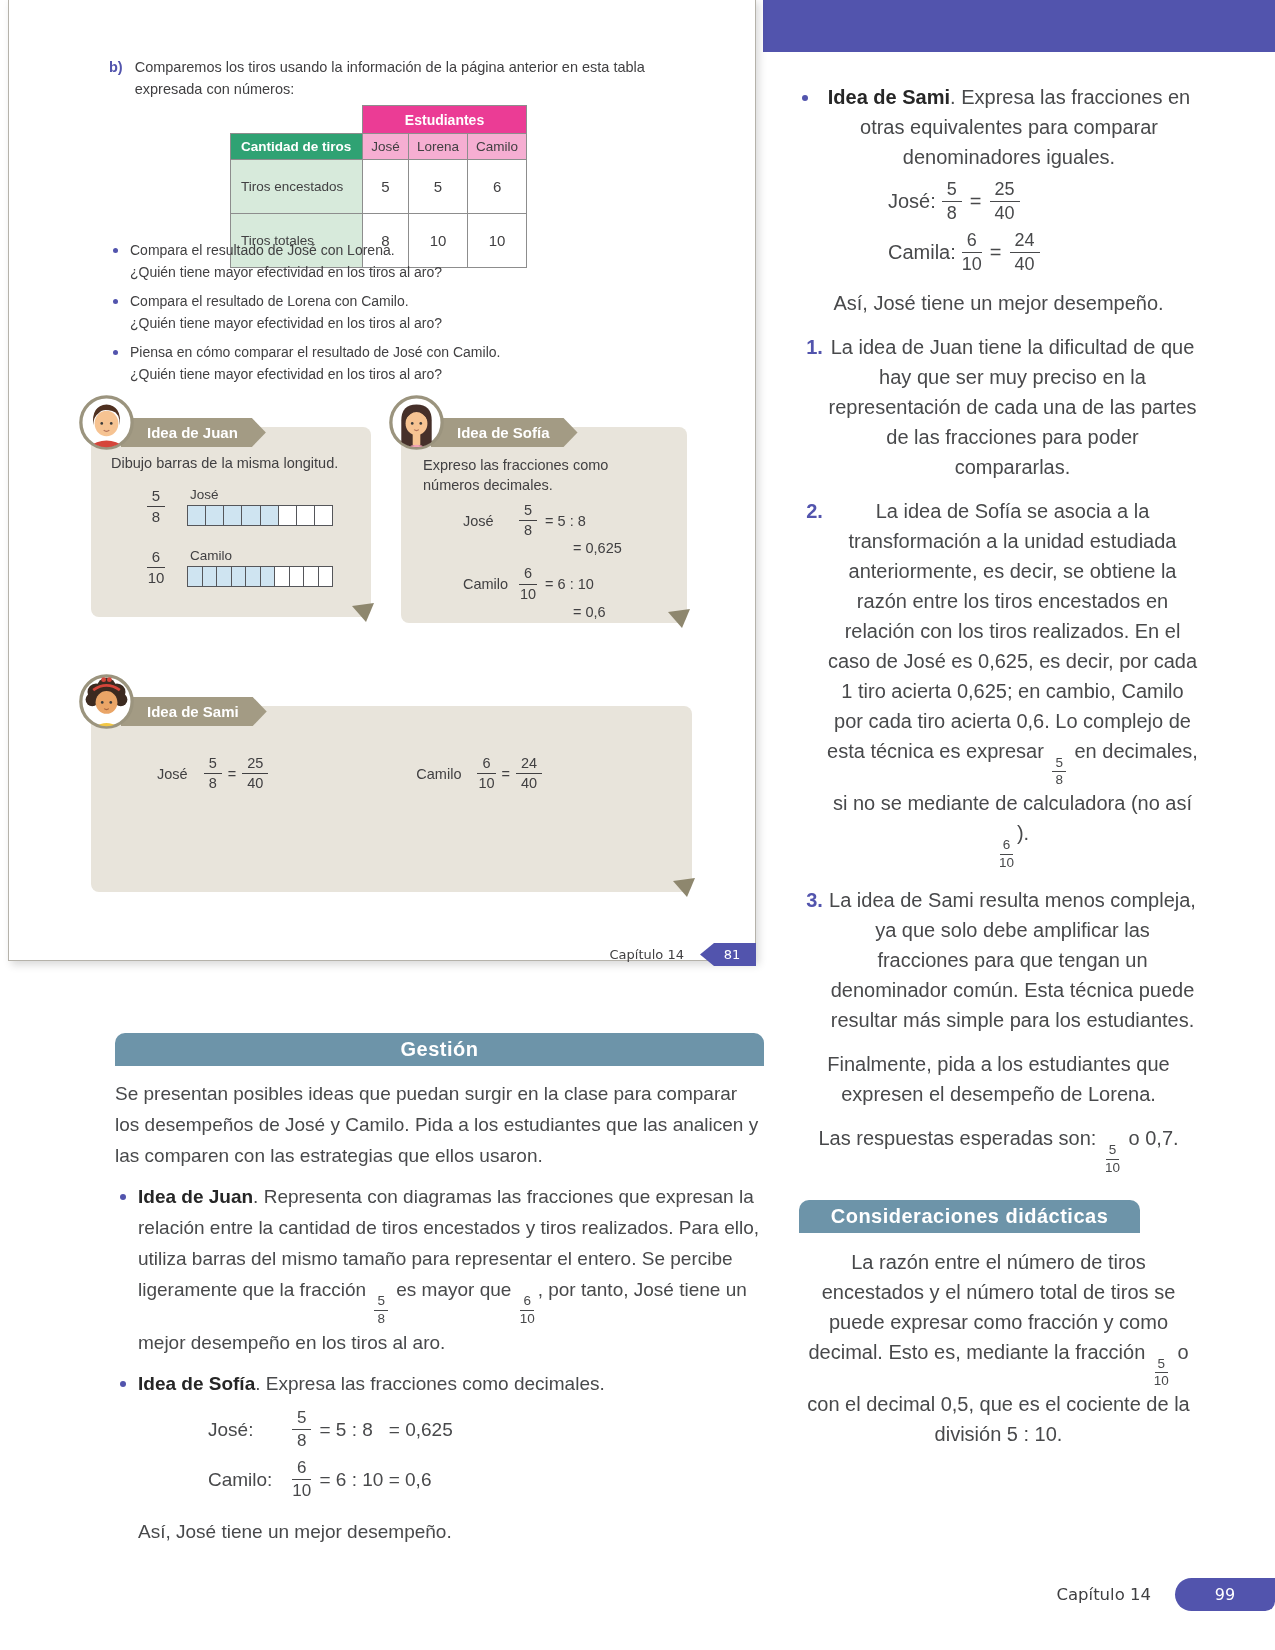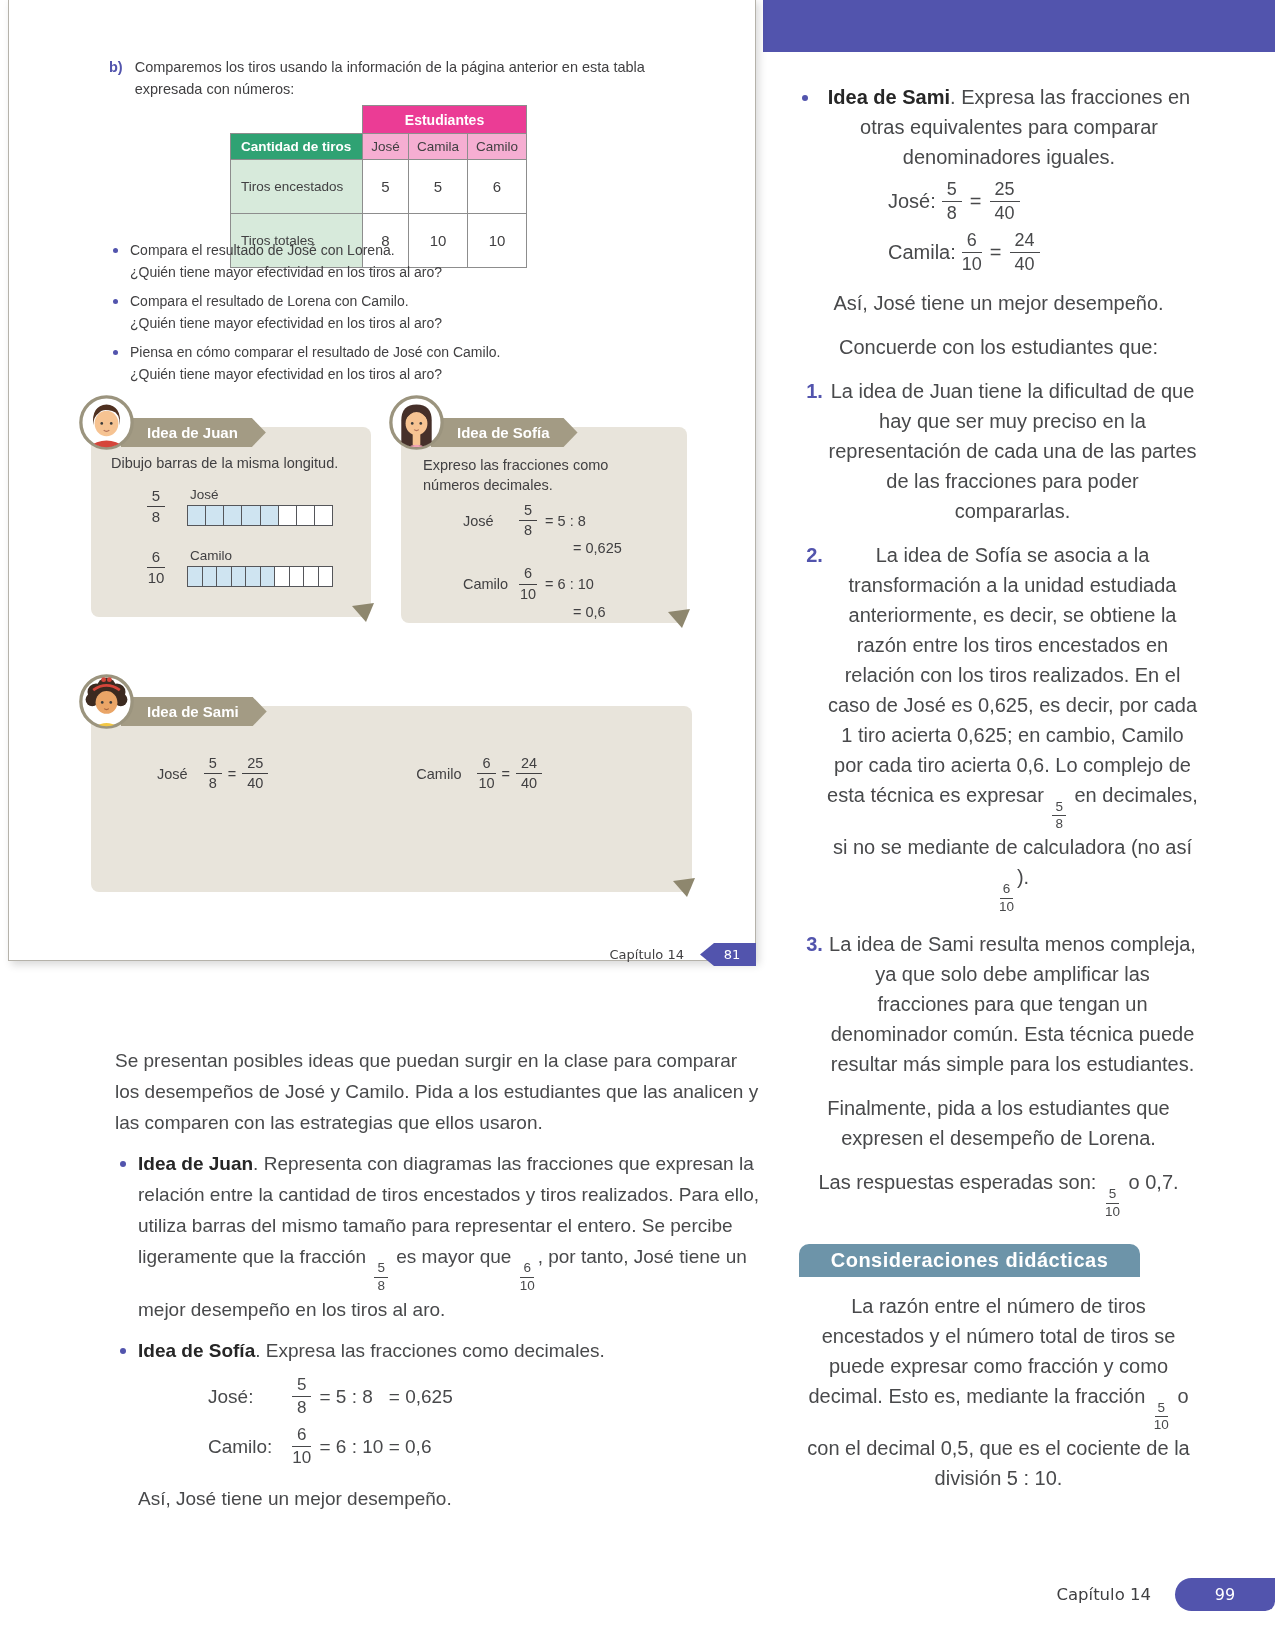--- a/index.html
+++ b/index.html
@@ -138,21 +138,21 @@
 
     <table class="tiros-table">
       <tbody>
         <tr>
           <td class="cell-empty"></td>
           <th class="cell-group" colspan="3">Estudiantes</th>
         </tr>
         <tr>
           <th class="cell-corner">Cantidad de tiros</th>
           <th class="cell-col w1">José</th>
-          <th class="cell-col w2">Camila</th>
+          <th class="cell-col w2">Lorena</th>
           <th class="cell-col w3">Camilo</th>
         </tr>
         <tr>
           <td class="cell-rowlabel">Tiros encestados</td>
           <td class="cell-val">5</td>
           <td class="cell-val">5</td>
           <td class="cell-val">6</td>
         </tr>
         <tr>
           <td class="cell-rowlabel">Tiros totales</td>
@@ -362,20 +362,23 @@
 
     <div class="sp-footer">
       <span class="sp-footer-chapter">Capítulo 14</span>
       <span class="sp-footer-badge">
           <span>81</span>
         </span>
     </div>
   </section>
 
   <section class="left-teacher t-text">
+    <div class="section-bar">
+        <span>Gestión</span>
+      </div>
     <p class="t-par">Se presentan posibles ideas que puedan surgir en la clase para comparar los desempeños de José y Camilo. Pida a los estudiantes que las analicen y las comparen con las estrategias que ellos usaron.</p>
 
     <div class="t-bullet">
       <span class="dot"></span>
       <p><b>Idea de Juan</b><span>. Representa con diagramas las fracciones que expresan la relación entre la cantidad de tiros encestados y tiros realizados. Para ello, utiliza barras del mismo tamaño para representar el entero. Se percibe ligeramente que la fracción</span>
         <span class="ifrac">
             <span class="num">5</span>
             <span class="den">8</span>
           </span>
         <span>es mayor que</span>
@@ -436,21 +439,20 @@
           <span class="den">10</span>
         </span>
       <span class="eq-sign">=</span>
       <span class="dfrac">
           <span class="num">24</span>
           <span class="den">40</span>
         </span>
     </div>
 
     <p class="t-par">Así, José tiene un mejor desempeño.</p>
-    <p class="t-par">Concuerde con los estudiantes que:</p>
 
     <div class="t-point">
       <span class="t-num">1.</span>
       <p>La idea de Juan tiene la dificultad de que hay que ser muy preciso en la representación de cada una de las partes de las fracciones para poder compararlas.</p>
     </div>
     <div class="t-point">
       <span class="t-num">2.</span>
       <p><span>La idea de Sofía se asocia a la transformación a la unidad estudiada anteriormente, es decir, se obtiene la razón entre los tiros encestados en relación con los tiros realizados. En el caso de José es 0,625, es decir, por cada 1 tiro acierta 0,625; en cambio, Camilo por cada tiro acierta 0,6. Lo complejo de esta técnica es expresar</span>
         <span class="ifrac">
             <span class="num">5</span>

